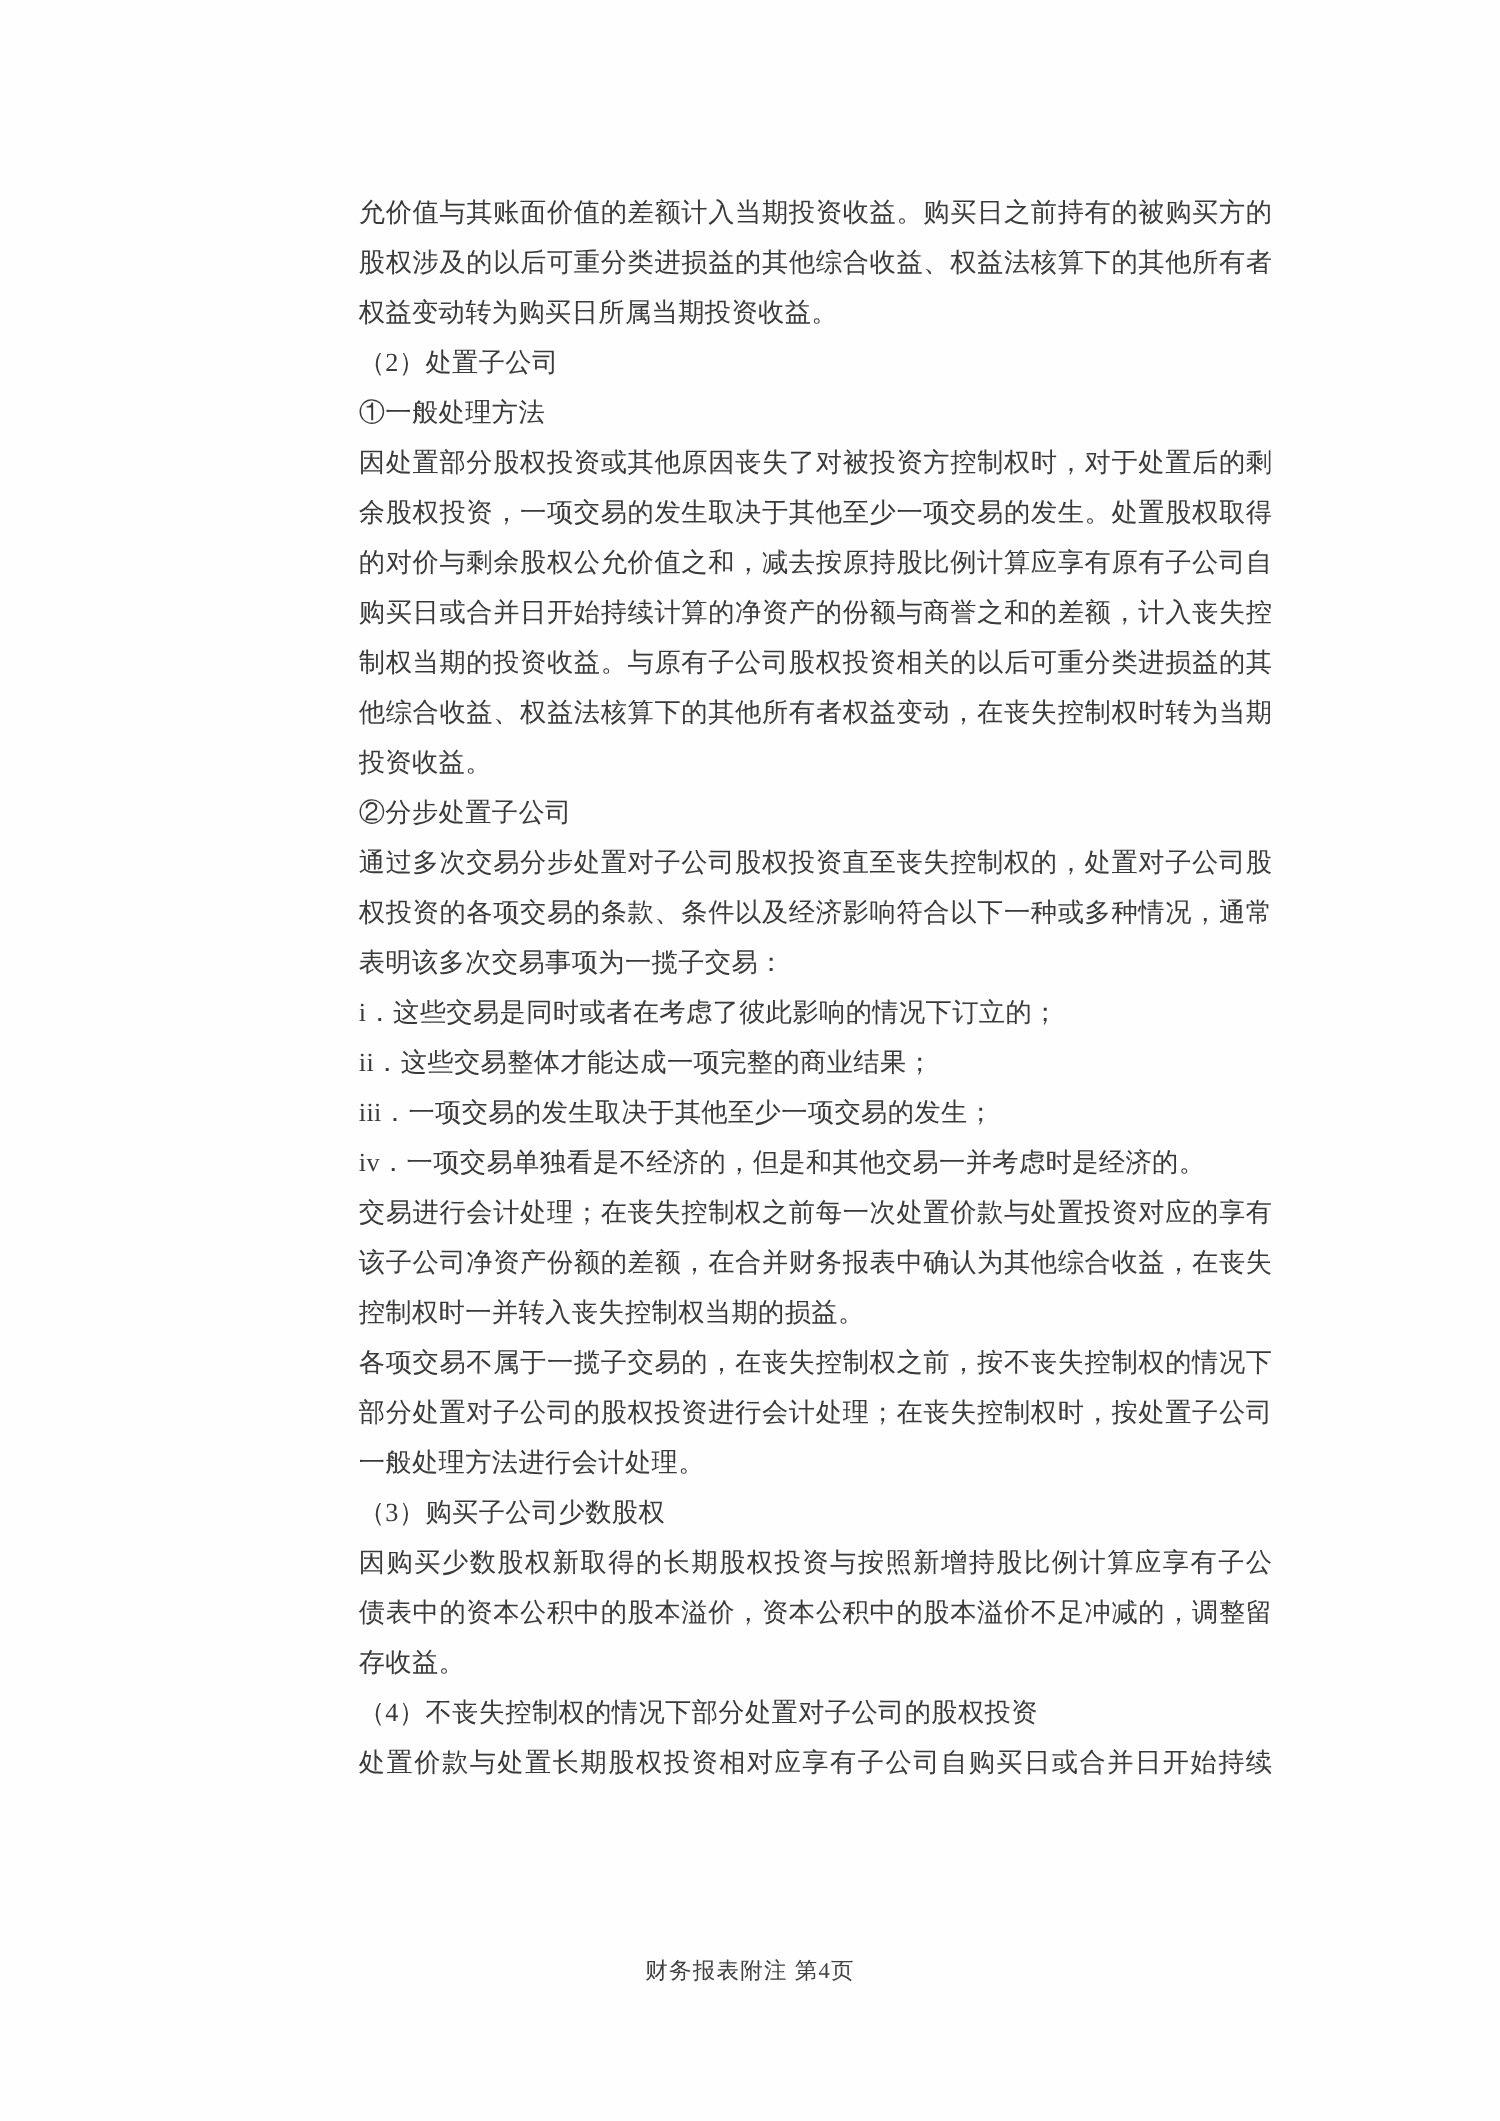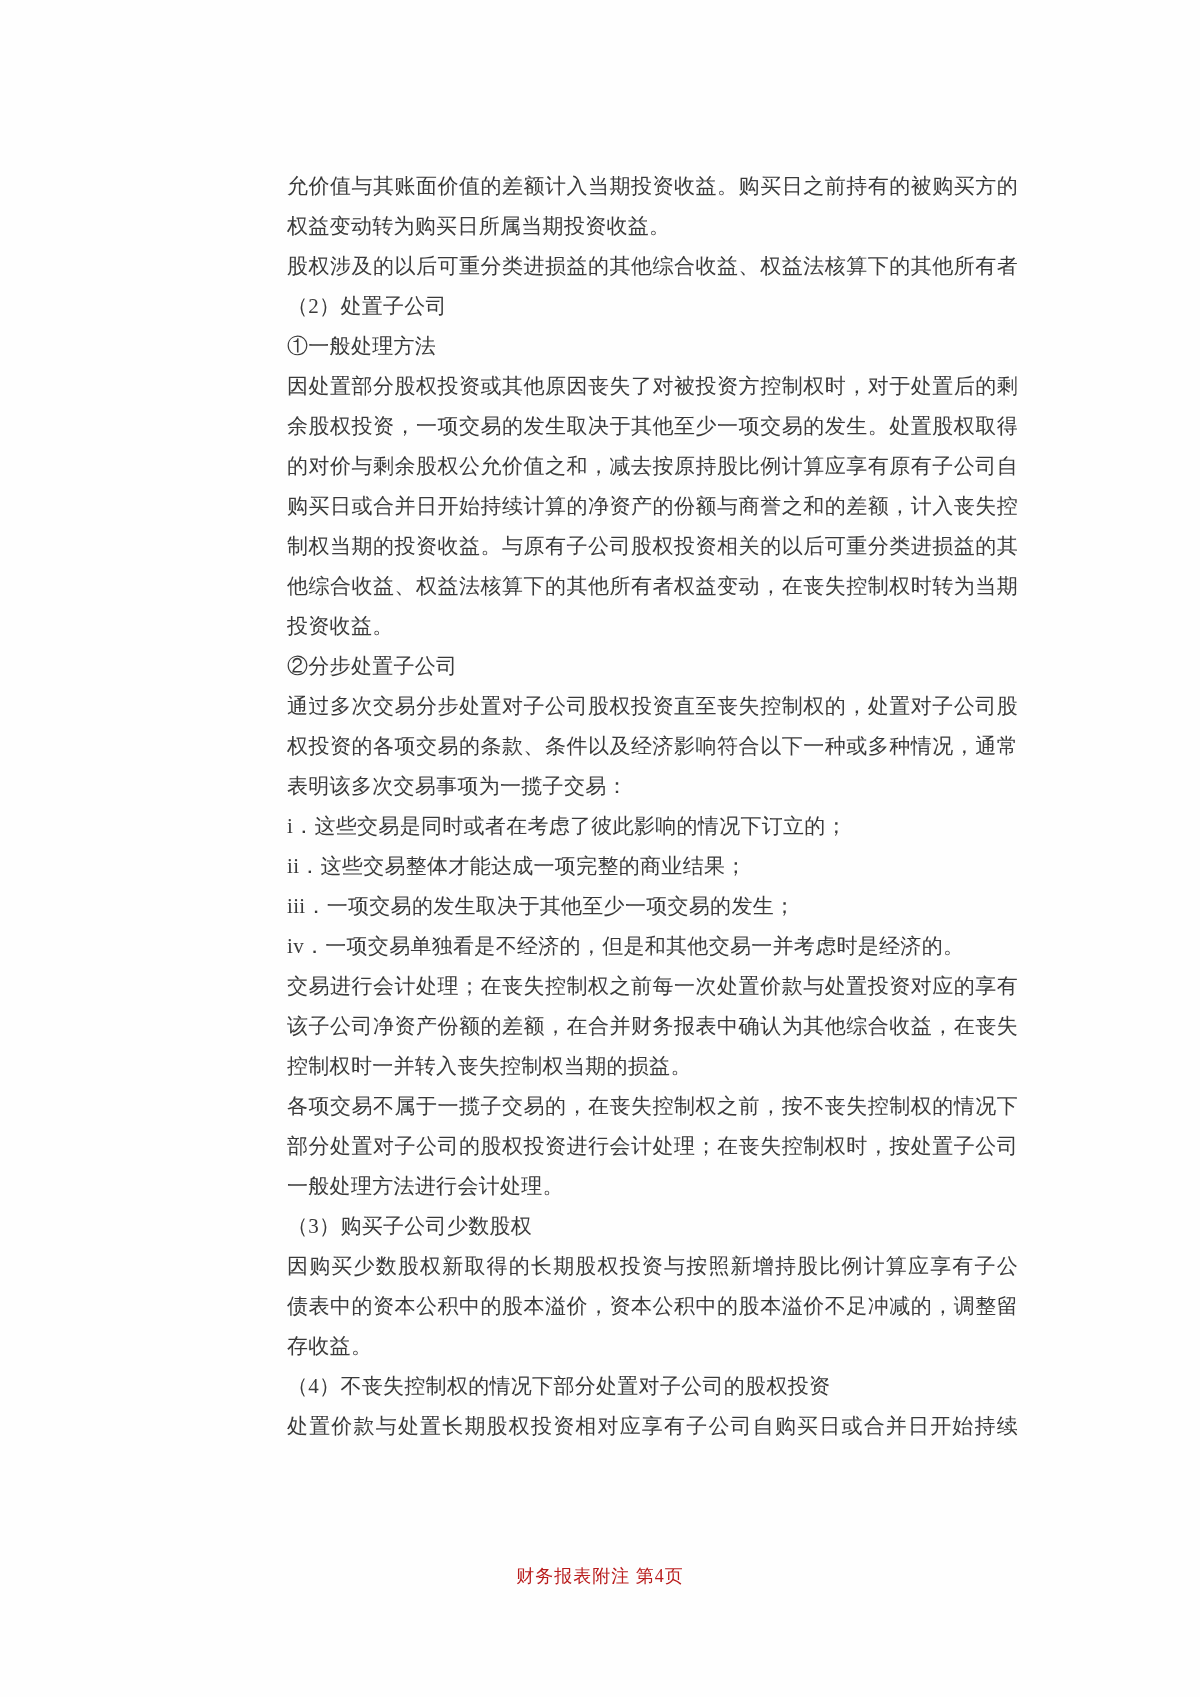--- a/index.html
+++ b/index.html
@@ -13,21 +13,21 @@
   .page {
     position: relative;
     width: 1200px;
     height: 1697px;
     background: #fefefe;
     overflow: hidden;
   }
   .content {
     position: absolute;
     left: 287px;
-    top: 166px;
+    top: 150px;
     width: 731px;
   }
   .line {
     height: 40px;
     line-height: 40px;
     font-size: 21px;
     color: #3a3a3a;
     text-align: left;
     letter-spacing: 0.3px;
   }
@@ -38,32 +38,32 @@
   }
   .footer {
     position: absolute;
     top: 1562px;
     left: 0;
     width: 1200px;
     height: 28px;
     line-height: 28px;
     text-align: center;
     font-size: 18px;
-    color: #b91c1c;
+    color: #404040;
     letter-spacing: 1px;
   }
 </style>
 </head>
 <body>
 
 <div class="page">
   <div class="content">
     <div class="line j">允价值与其账面价值的差额计入当期投资收益。购买日之前持有的被购买方的</div>
+    <div class="line j">股权涉及的以后可重分类进损益的其他综合收益、权益法核算下的其他所有者</div>
     <div class="line">权益变动转为购买日所属当期投资收益。</div>
-    <div class="line j">股权涉及的以后可重分类进损益的其他综合收益、权益法核算下的其他所有者</div>
     <div class="line">（2）处置子公司</div>
     <div class="line">①一般处理方法</div>
     <div class="line j">因处置部分股权投资或其他原因丧失了对被投资方控制权时，对于处置后的剩</div>
     <div class="line j">余股权投资，一项交易的发生取决于其他至少一项交易的发生。处置股权取得</div>
     <div class="line j">的对价与剩余股权公允价值之和，减去按原持股比例计算应享有原有子公司自</div>
     <div class="line j">购买日或合并日开始持续计算的净资产的份额与商誉之和的差额，计入丧失控</div>
     <div class="line j">制权当期的投资收益。与原有子公司股权投资相关的以后可重分类进损益的其</div>
     <div class="line j">他综合收益、权益法核算下的其他所有者权益变动，在丧失控制权时转为当期</div>
     <div class="line">投资收益。</div>
     <div class="line">②分步处置子公司</div>

